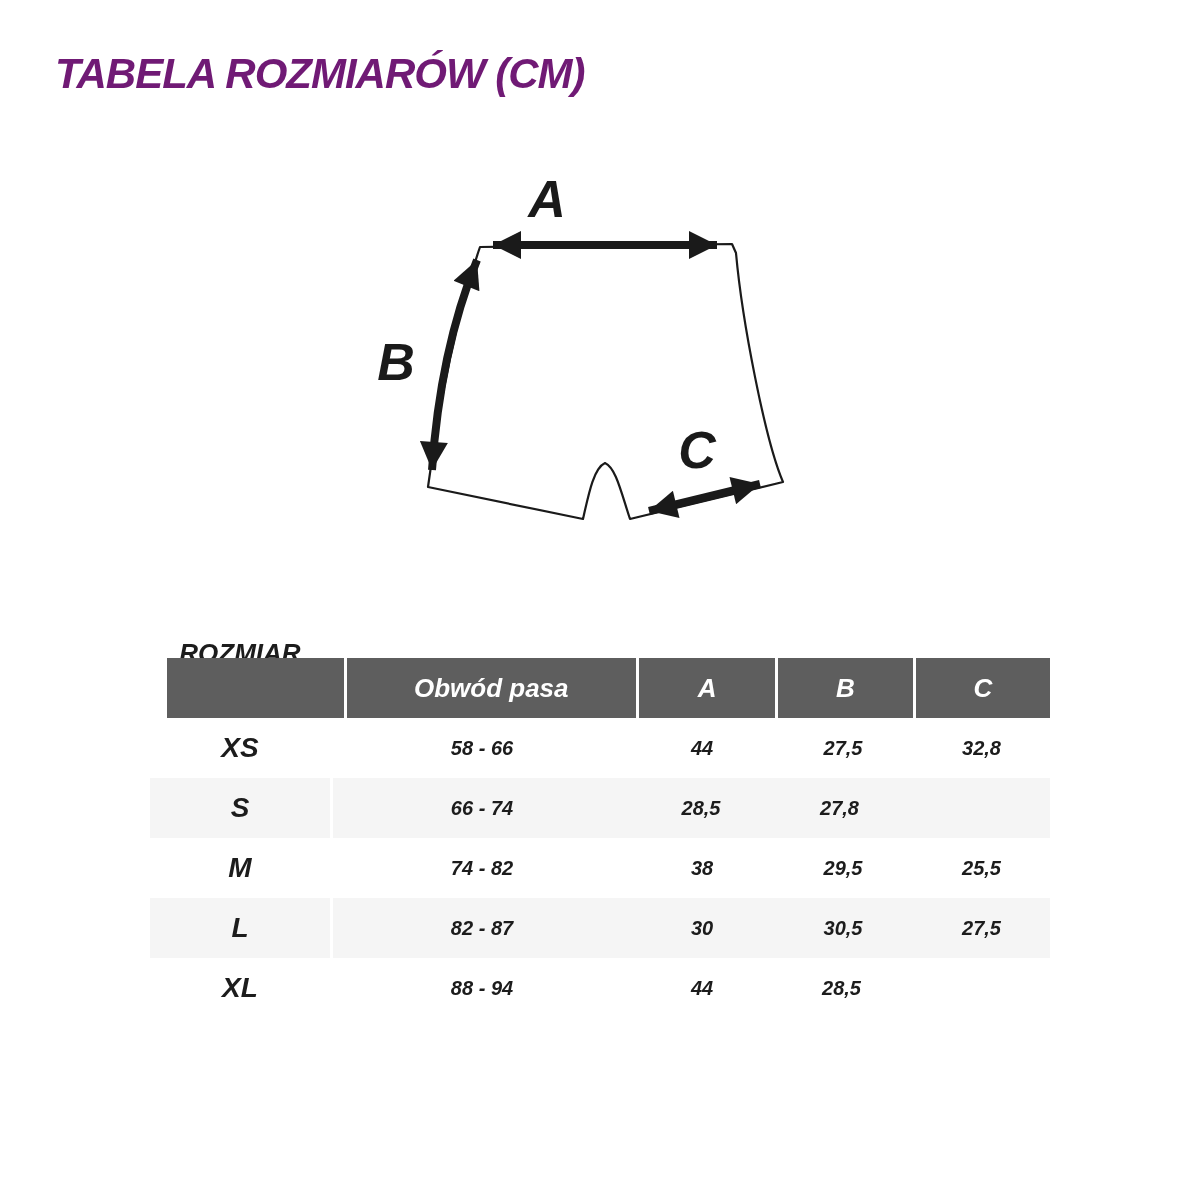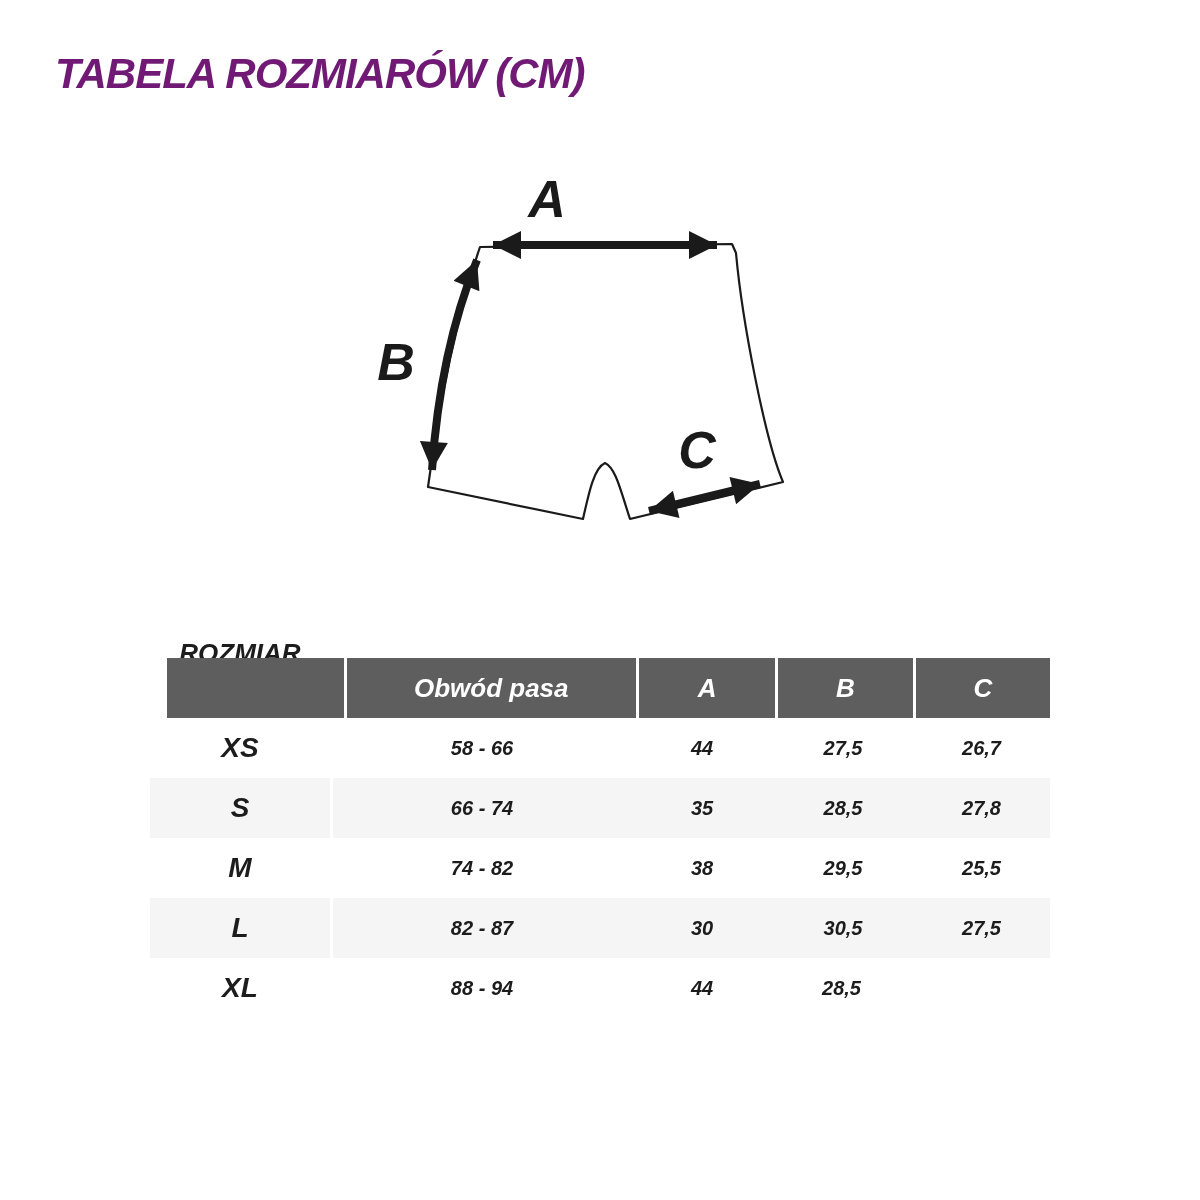--- a/index.html
+++ b/index.html
@@ -164,29 +164,28 @@
       <div class="hdr-cell hc-b">B</div>
       <div class="hdr-cell hc-c">C</div>
     </div>
 
     <div class="data-row">
       <div class="dc-size">XS</div>
       <div class="dc-rest">
         <div class="dc-cell dc-waist">58 - 66</div>
         <div class="dc-cell dc-a">44</div>
         <div class="dc-cell dc-b">27,5</div>
-        <div class="dc-cell dc-c">26,7</div>
+        <div class="dc-cell dc-c">32,8</div>
       </div>
     </div>
 
     <div class="data-row striped">
       <div class="dc-size">S</div>
       <div class="dc-rest">
         <div class="dc-cell dc-waist">66 - 74</div>
-        <div class="dc-cell dc-a">35</div>
         <div class="dc-cell dc-b">28,5</div>
         <div class="dc-cell dc-c">27,8</div>
       </div>
     </div>
 
     <div class="data-row">
       <div class="dc-size">M</div>
       <div class="dc-rest">
         <div class="dc-cell dc-waist">74 - 82</div>
         <div class="dc-cell dc-a">38</div>

